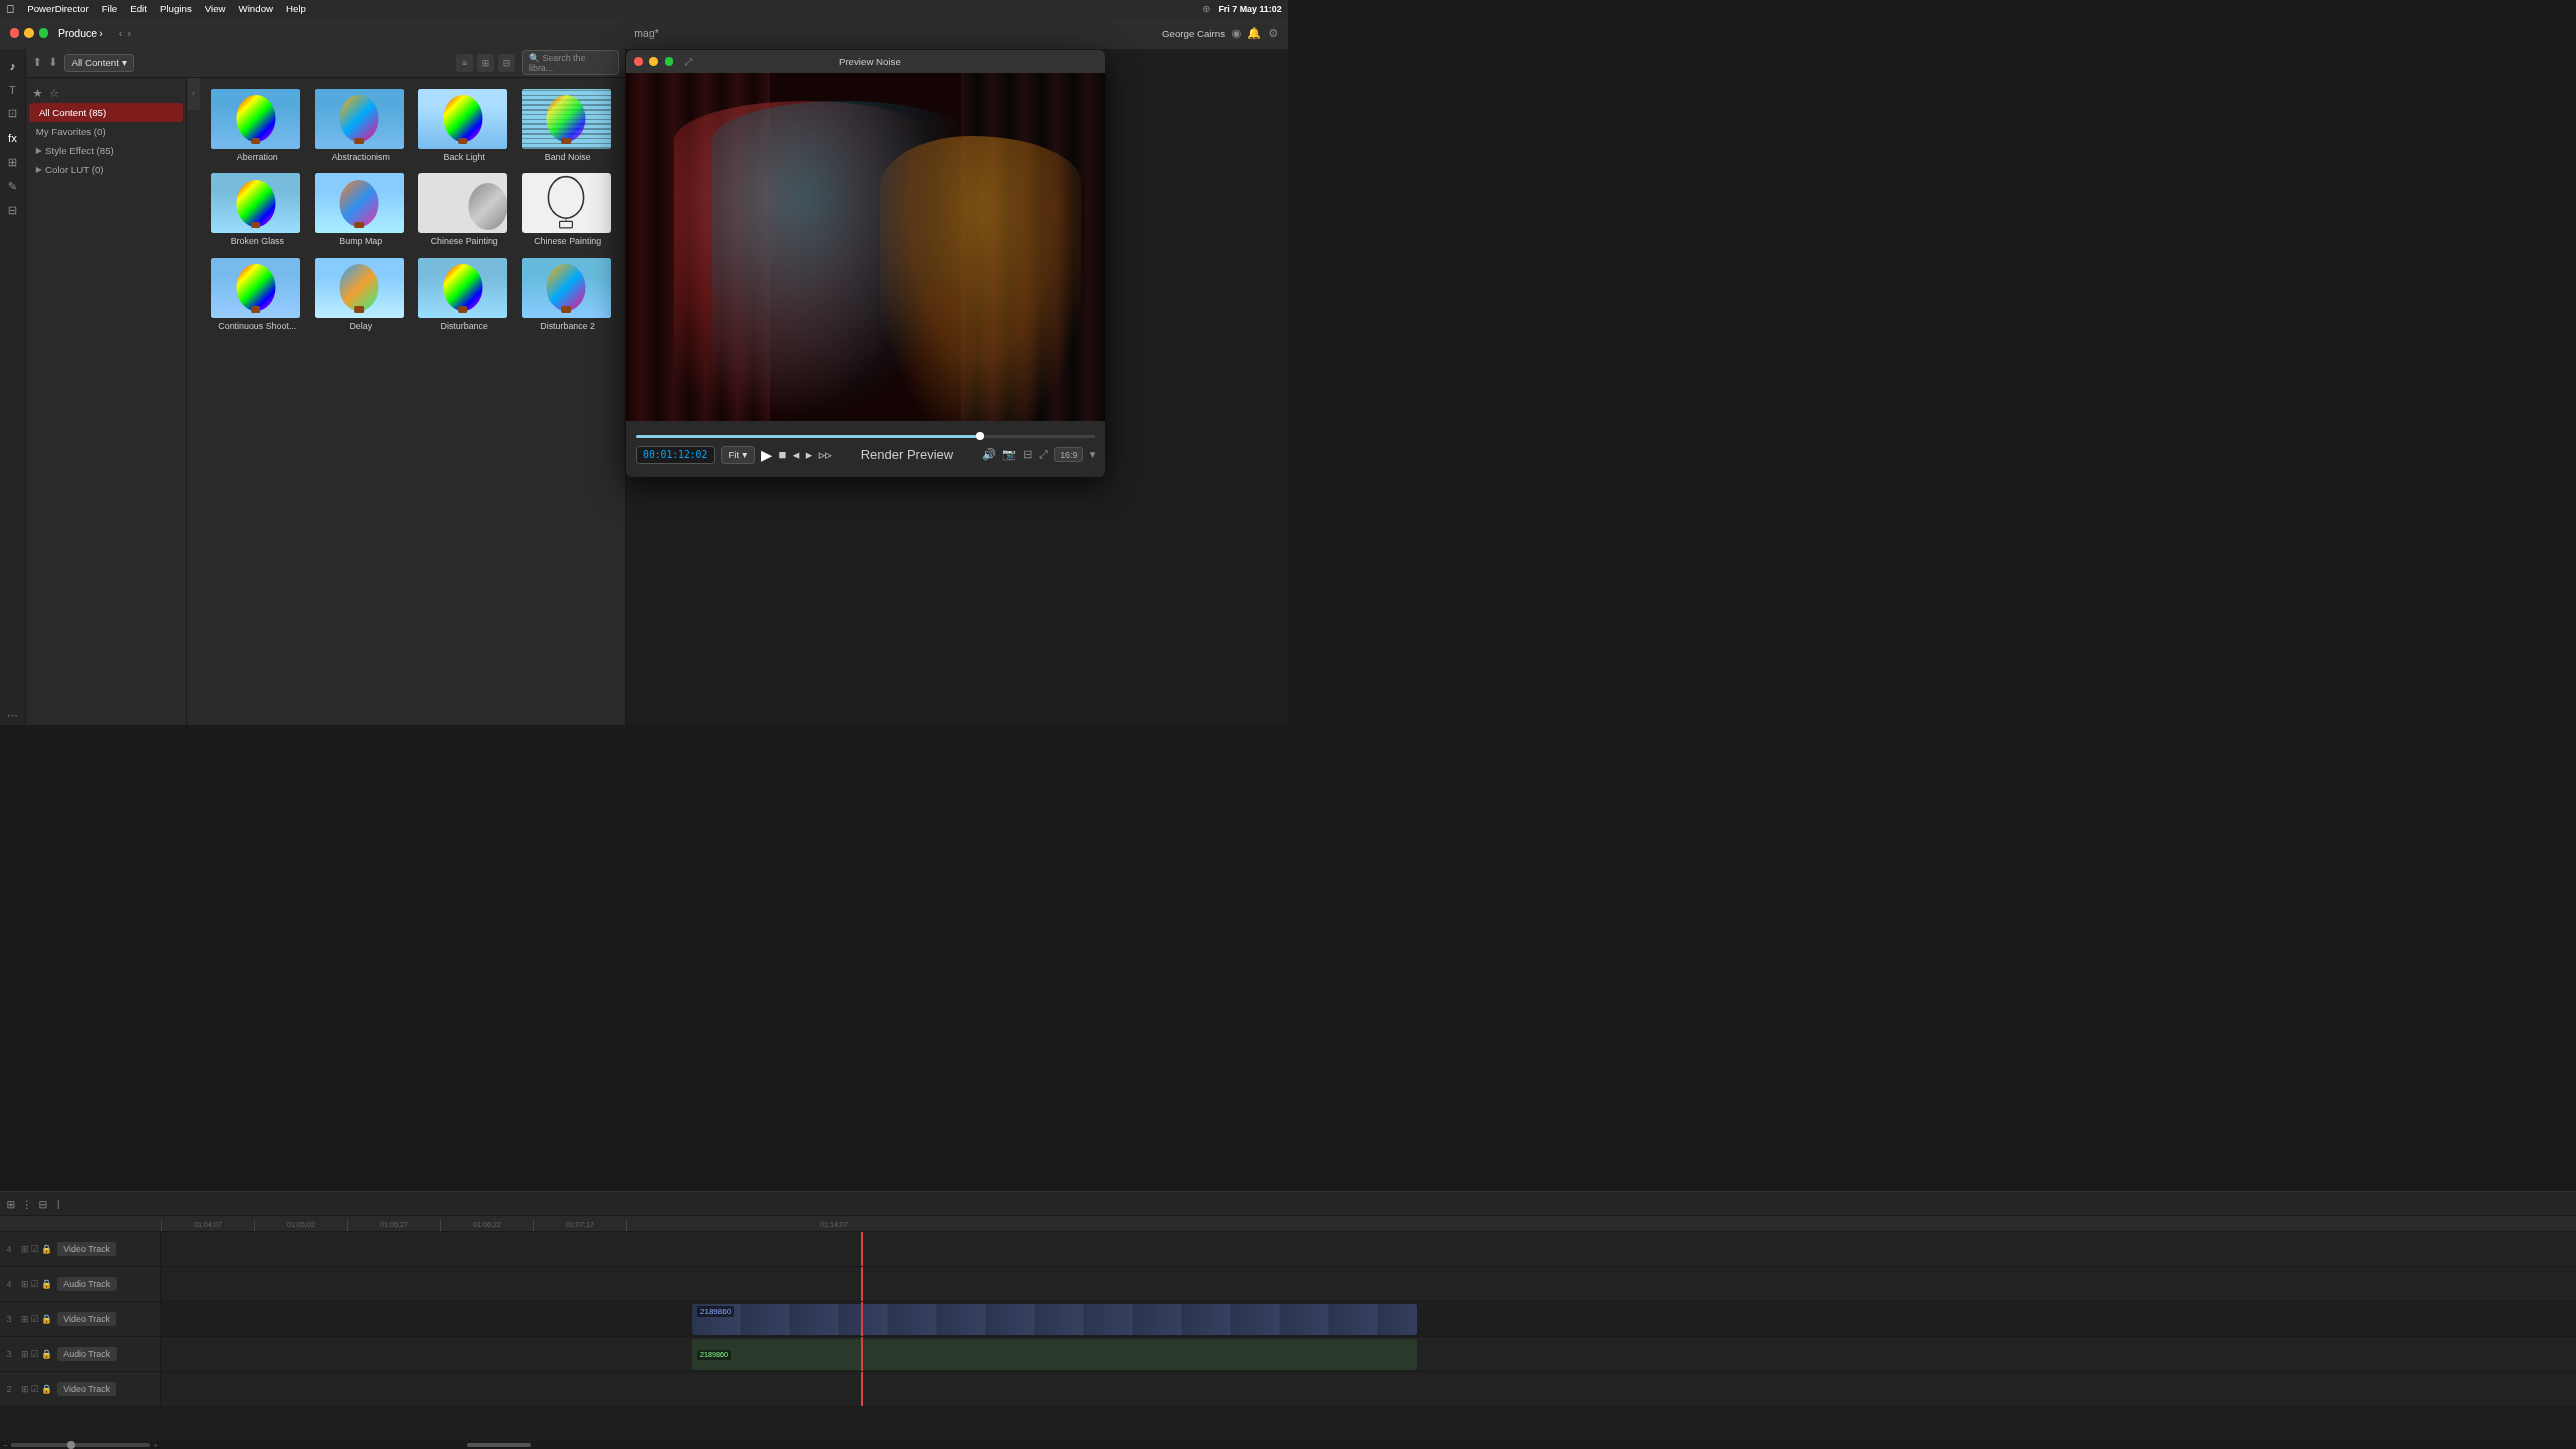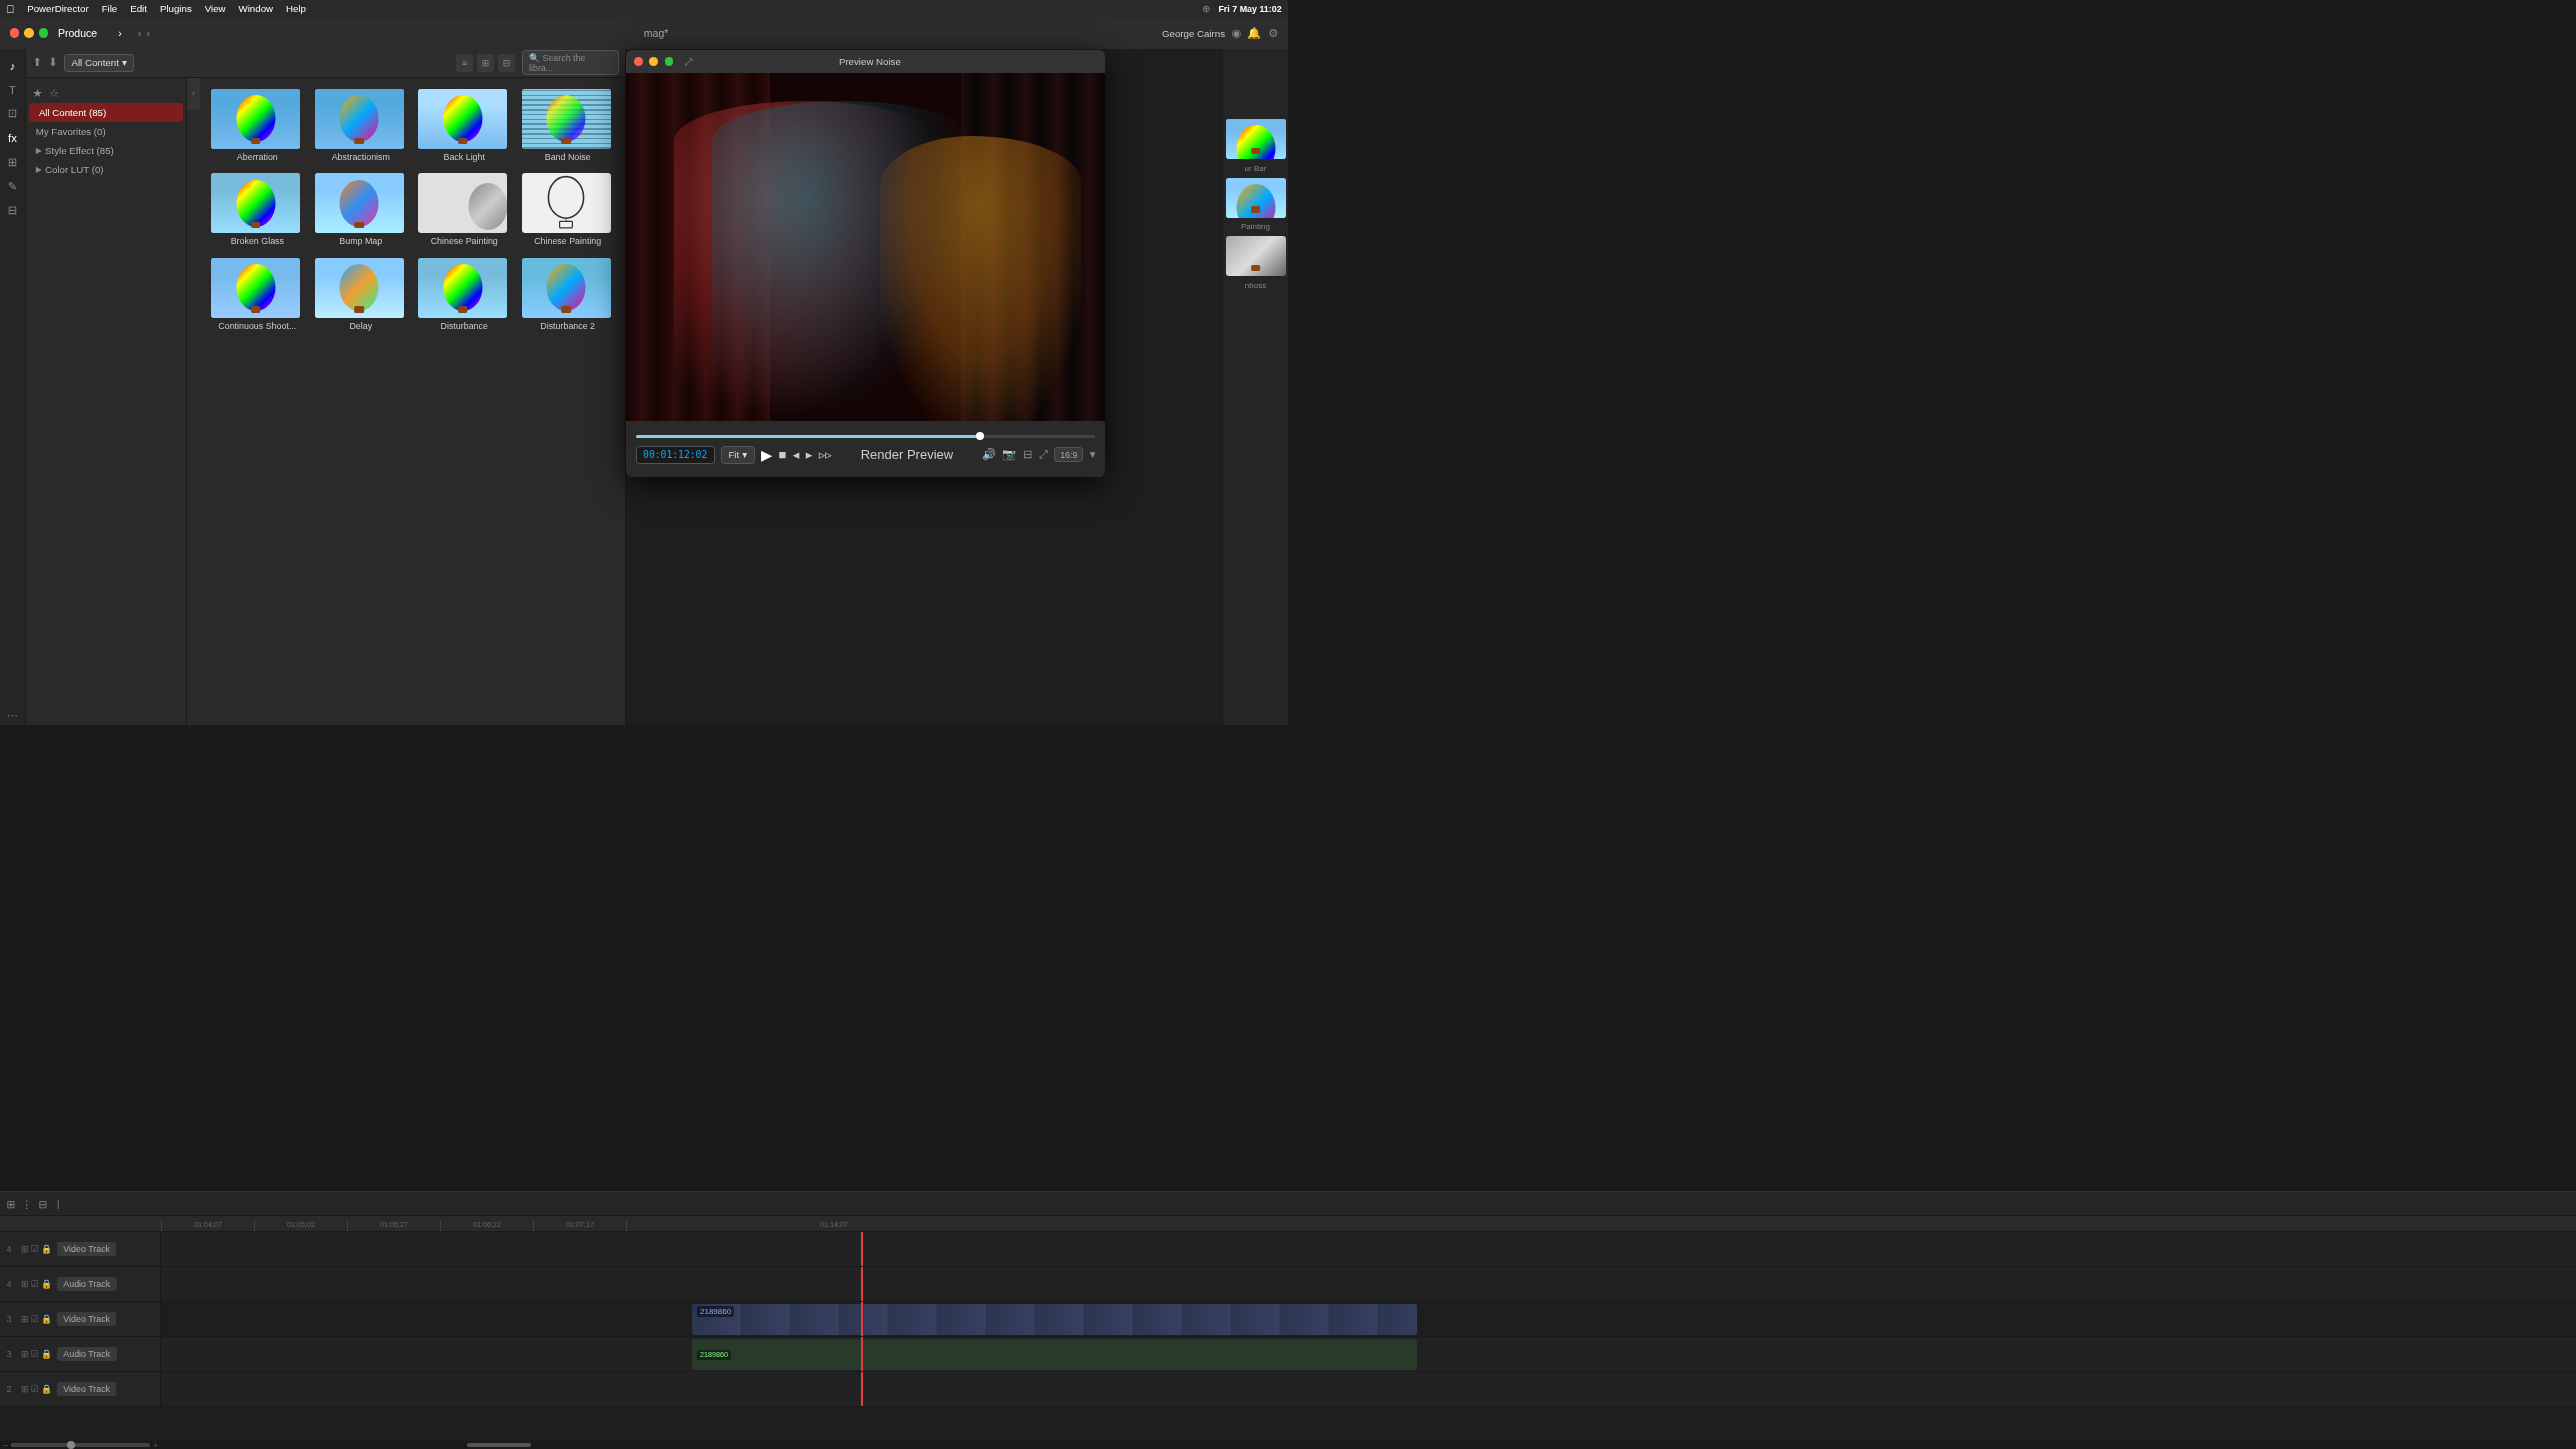--- a/index.html
+++ b/index.html
@@ -63,21 +63,21 @@
       display: flex;
       gap: 4.8px;
       align-items: center;
     }
     .tl-red { width: 9.7px; height: 9.7px; border-radius: 50%; background: #ff5f57; }
     .tl-yellow { width: 9.7px; height: 9.7px; border-radius: 50%; background: #ffbd2e; }
     .tl-green { width: 9.7px; height: 9.7px; border-radius: 50%; background: #28c940; }
     .title-produce {
       display: flex;
       align-items: center;
-      gap: 21px;
+      gap: 2px;
       font-size: 10.5px;
       color: #fff;
       font-weight: 500;
     }
     .nav-arrows {
       display: flex;
       gap: 4.8px;
       margin-left: 6.4px;
     }
     .nav-arrow {
@@ -966,45 +966,20 @@
             <span class="preview-tool-icon">📷</span>
             <span class="preview-tool-icon">⊟</span>
             <span class="preview-tool-icon">⤢</span>
             <div class="aspect-badge">16:9</div>
             <span class="preview-tool-icon">▾</span>
           </div>
         </div>
       </div>
     </div>
 
-    <div class="far-right-strip">
-
-      <div class="strip-thumb" style="margin-top:64px;">
-        <div class="balloon-aberration" style="background: linear-gradient(to bottom, #7be 30%, #9df 100%);">
-          <div class="b-body color-balloon-1"></div>
-          <div class="b-basket"></div>
-        </div>
-      </div>
-      <span class="strip-label">ur Bar</span>
-
-      <div class="strip-thumb">
-        <div class="balloon-aberration" style="background: linear-gradient(to bottom, #8cf 30%, #aef 100%);">
-          <div class="b-body color-balloon-2"></div>
-          <div class="b-basket"></div>
-        </div>
-      </div>
-      <span class="strip-label">Painting</span>
-
-      <div class="strip-thumb">
-        <div class="emboss-thumb">
-          <div style="position:absolute;bottom:4.8px;left:50%;transform:translateX(-50%);width:9.7px;height:6.4px;background:#8B4513;border-radius:1.6px;"></div>
-        </div>
-      </div>
-      <span class="strip-label">nboss</span>
-    </div>
   </div>
 </div>
 
 <div style="position:fixed;bottom:0;left:0;right:0;height:258px;background:#1e1e1e;border-top:1.6px solid #333;z-index:20;">
 
   <div class="timeline-toolbar">
     <span class="timeline-tool-icon">⊞</span>
     <span class="timeline-tool-icon">⋮</span>
     <span class="timeline-tool-icon">⊟</span>
     <span style="color:#888;font-size:8.9px;margin-left:3.2px;">|</span>

